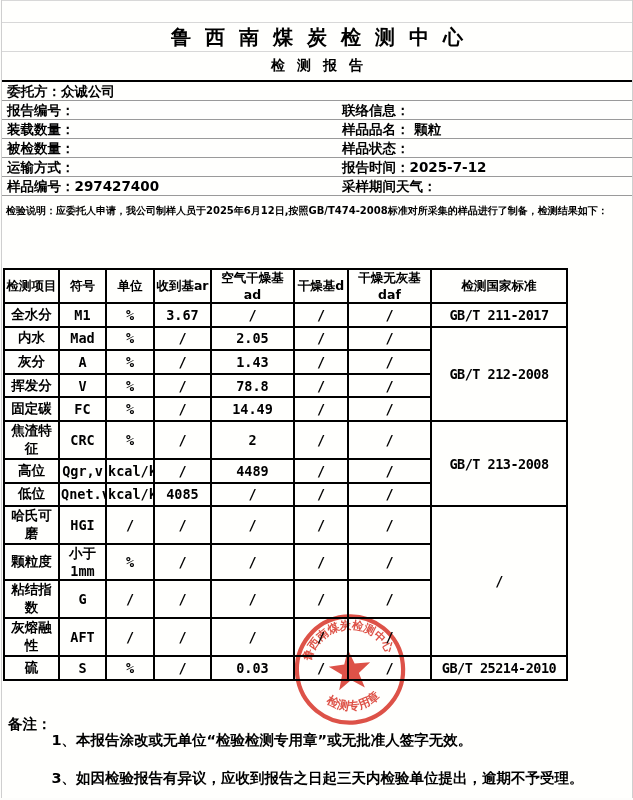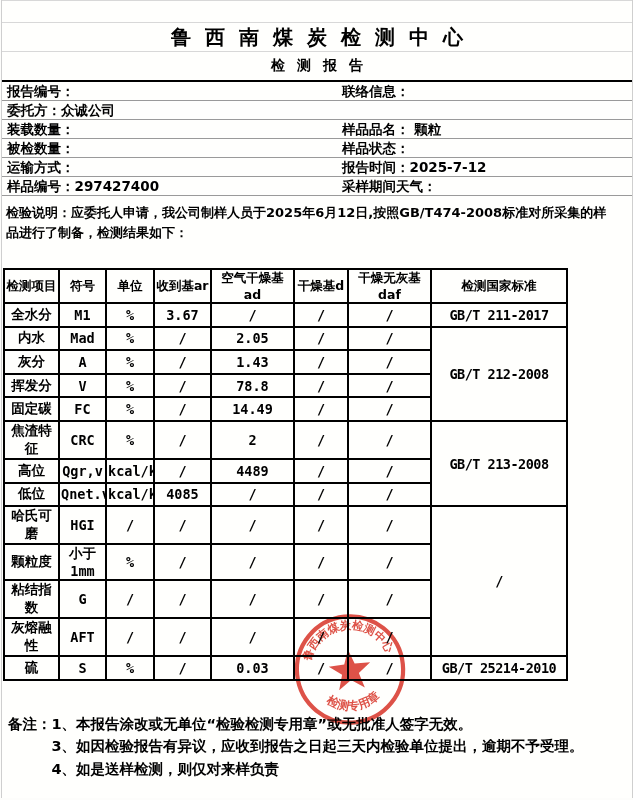--- a/index.html
+++ b/index.html
@@ -11,52 +11,52 @@
   .page{position:absolute;left:1px;top:0;width:630px;height:798px;background:#fffffd;
     border-left:1px solid #cfcfcf;border-right:1px solid #cfcfcf;}
   .top-strip{height:21px;border-top:1px solid #d8d8d8;}
   .title-org{height:28px;border-top:1px solid #d8d8d8;display:flex;align-items:center;justify-content:center;
     font-size:20px;letter-spacing:14px;text-indent:14px;}
   .title-report{height:28px;border-top:1px solid #d8d8d8;border-bottom:2px solid #000;
     display:flex;align-items:center;justify-content:center;font-size:14px;letter-spacing:12px;text-indent:12px;}
   .info-row{height:18px;border-bottom:1px solid #9a9a9a;position:relative;font-size:13.5px;line-height:18px;}
   .info-left{position:absolute;left:5px;top:0;white-space:pre;}
   .info-right{position:absolute;left:340px;top:0;white-space:pre;}
-  .description{min-height:62px;padding:7px 16px 0 4px;font-size:13px;line-height:1.55;}
+  .description{min-height:62px;padding:7px 16px 0 4px;font-size:10px;line-height:1.55;}
   table.results{border-collapse:collapse;margin:3px 1px 0 1px;width:565px;table-layout:fixed;}
   table.results th,table.results td{border:2px solid #000;padding:0 1px;text-align:center;overflow:hidden;}
   table.results th{height:23px;font-size:12.5px;}
   table.results td{height:21.6px;font-size:13.5px;font-family:"DejaVu Sans Mono","DejaVu Sans",sans-serif;font-weight:bold;}
   td.col-item{font-family:"DejaVu Sans",sans-serif;font-size:13.5px;}
   td.col-standard{font-size:13px;letter-spacing:-0.5px;}
   .notes{position:relative;height:138px;padding-top:32px;box-sizing:border-box;font-size:14.5px;}
   .notes-wrap{display:flex;}
   .notes-label{padding-left:6px;white-space:pre;line-height:22.5px;}
-  .note-line{line-height:22.5px;white-space:pre;}
+  .note-line{line-height:22.5px;white-space:pre;margin-top:16px;}
   .stamp{position:absolute;left:291px;top:603px;width:118px;height:133px;
     mix-blend-mode:multiply;opacity:0.88;transform:rotate(-6deg);pointer-events:none;}
 </style>
 </head>
 <body>
 
 <div class="page">
 
   <div class="top-strip"></div>
 
   <div class="title-org">鲁西南煤炭检测中心</div>
   <div class="title-report">检测报告</div>
 
   <div>
     <div class="info-row">
+      <span class="info-left">委托方：众诚公司</span>
+      <span class="info-right"></span>
+    </div>
+    <div class="info-row">
       <span class="info-left">报告编号：</span>
       <span class="info-right">联络信息：</span>
-    </div>
-    <div class="info-row">
-      <span class="info-left">委托方：众诚公司</span>
-      <span class="info-right"></span>
     </div>
     <div class="info-row">
       <span class="info-left">装载数量：</span>
       <span class="info-right">样品品名： 颗粒</span>
     </div>
     <div class="info-row">
       <span class="info-left">被检数量：</span>
       <span class="info-right">样品状态：</span>
     </div>
     <div class="info-row">

